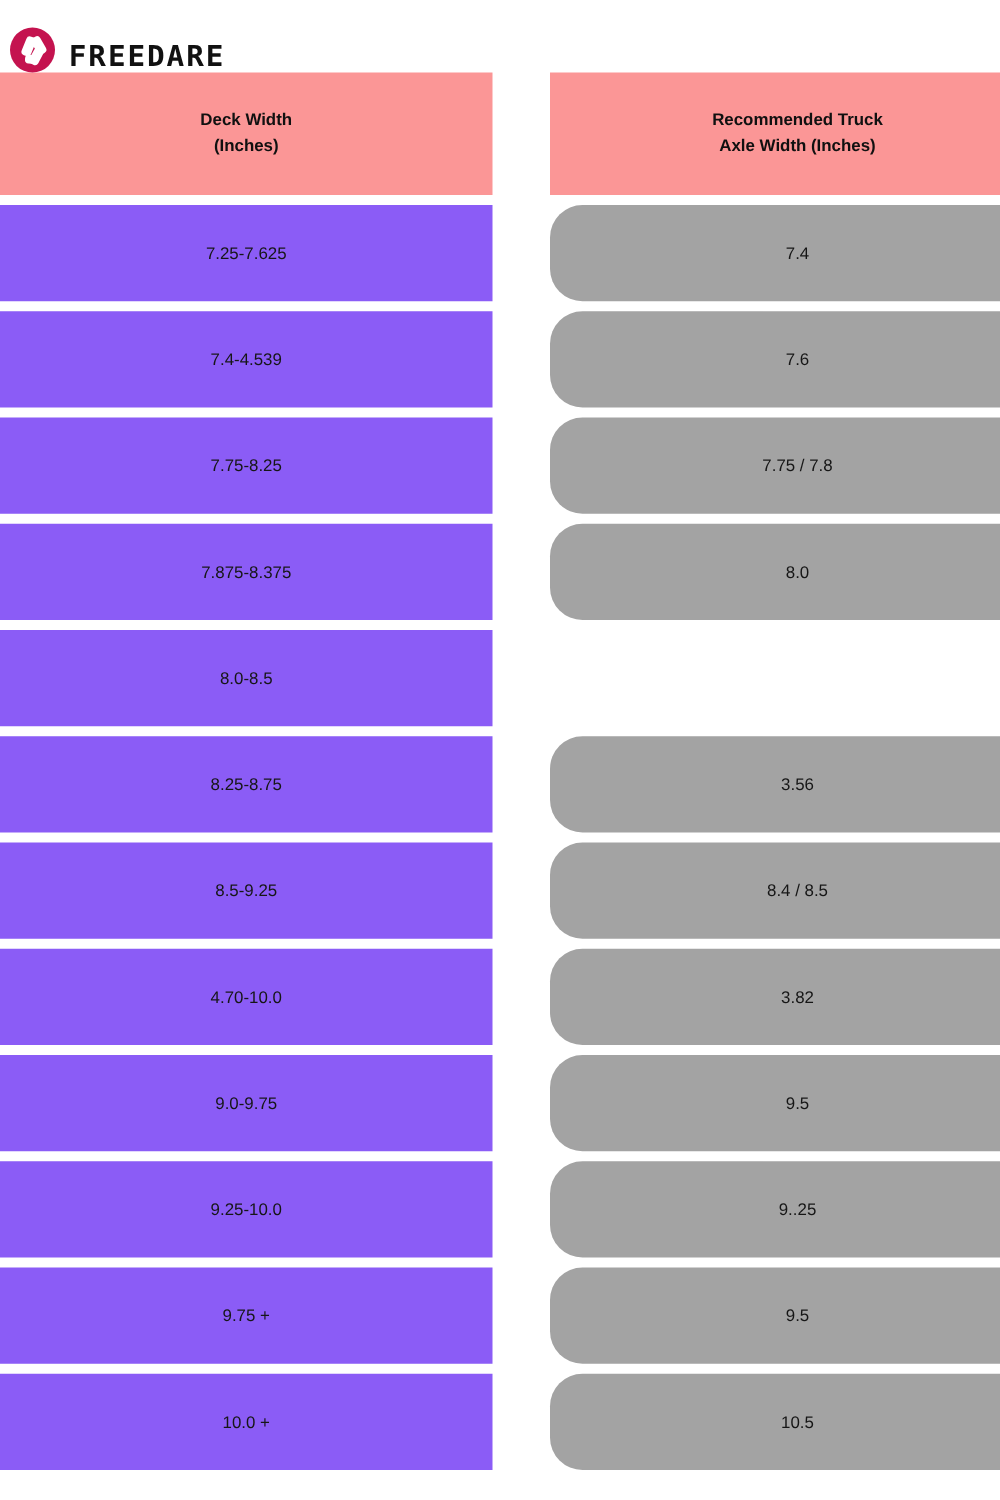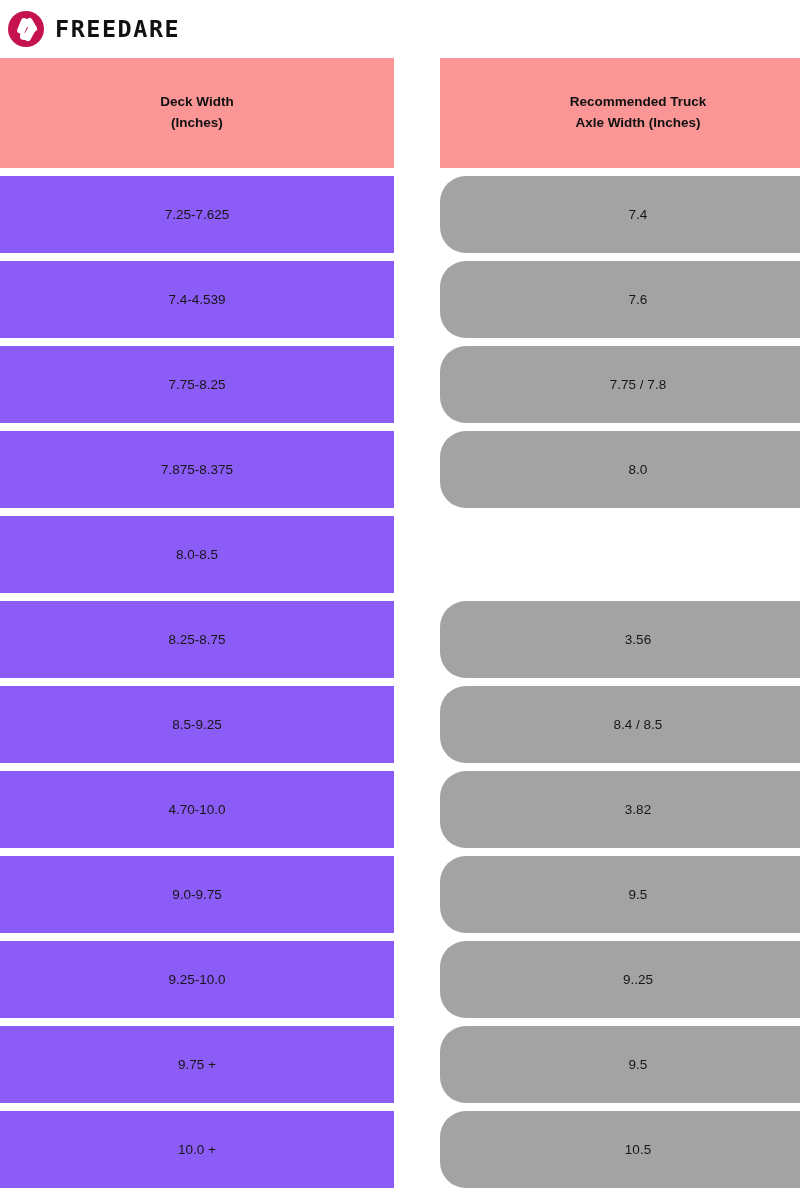--- a/index.html
+++ b/index.html
@@ -8,21 +8,21 @@
     background:#ffffff;
     font-family:"Liberation Sans", sans-serif;
     overflow:hidden;
   }
   .page { width:800px; height:1200px; position:relative; background:#fff; }
 
   
   .brandbar {
     height:58px;
     display:flex;
-    align-items:center;
+    align-items:flex-end;
     padding-left:8px;
     background:#ffffff;
   }
   .logo-mark {
     width:36px; height:36px;
     border-radius:50%;
     background:#C4134F;
     position:relative;
     flex:0 0 auto;
   }
@@ -58,21 +58,21 @@
     display:flex;
     align-items:center;
     justify-content:center;
     text-align:center;
   }
   .cell.left  { width:394px; flex:0 0 394px; }
   .cell.right { width:396px; flex:0 0 396px;margin-left:36px; }
 
   
   .row.header .cell {
-    height:110px;
+    height:98px;
     background:#FB9696;
     font-size:13.5px;
     font-weight:700;
     color:#101010;
     line-height:1.55;
   }
   .row.header .cell.left  { width:394px; flex:0 0 394px; }
   .row.header .cell.right { width:396px; flex:0 0 396px; }
 
   

